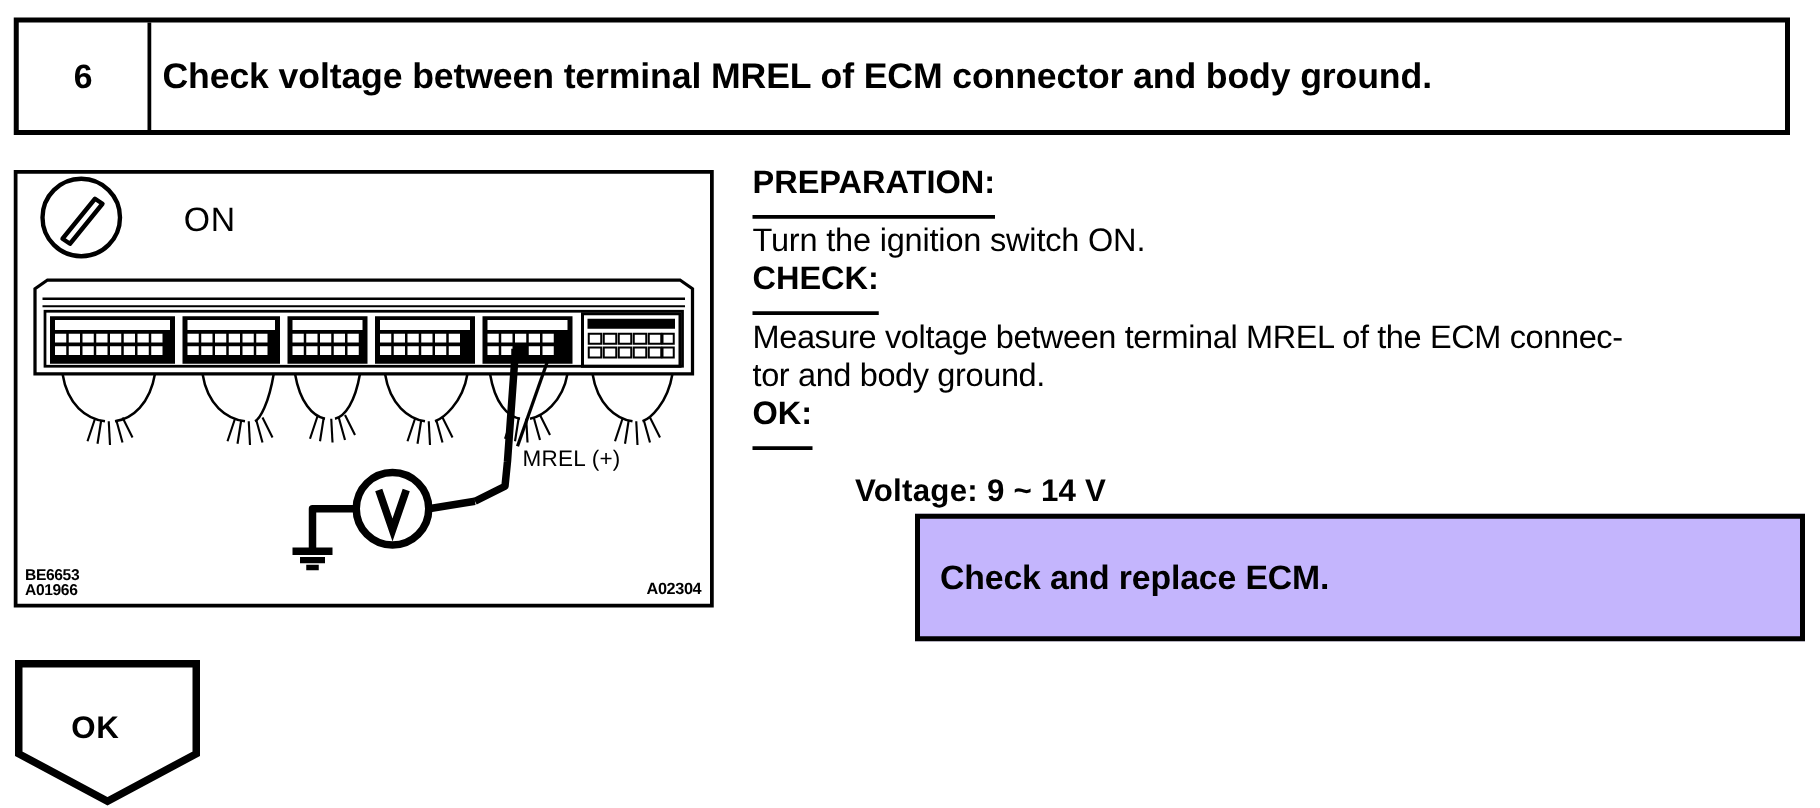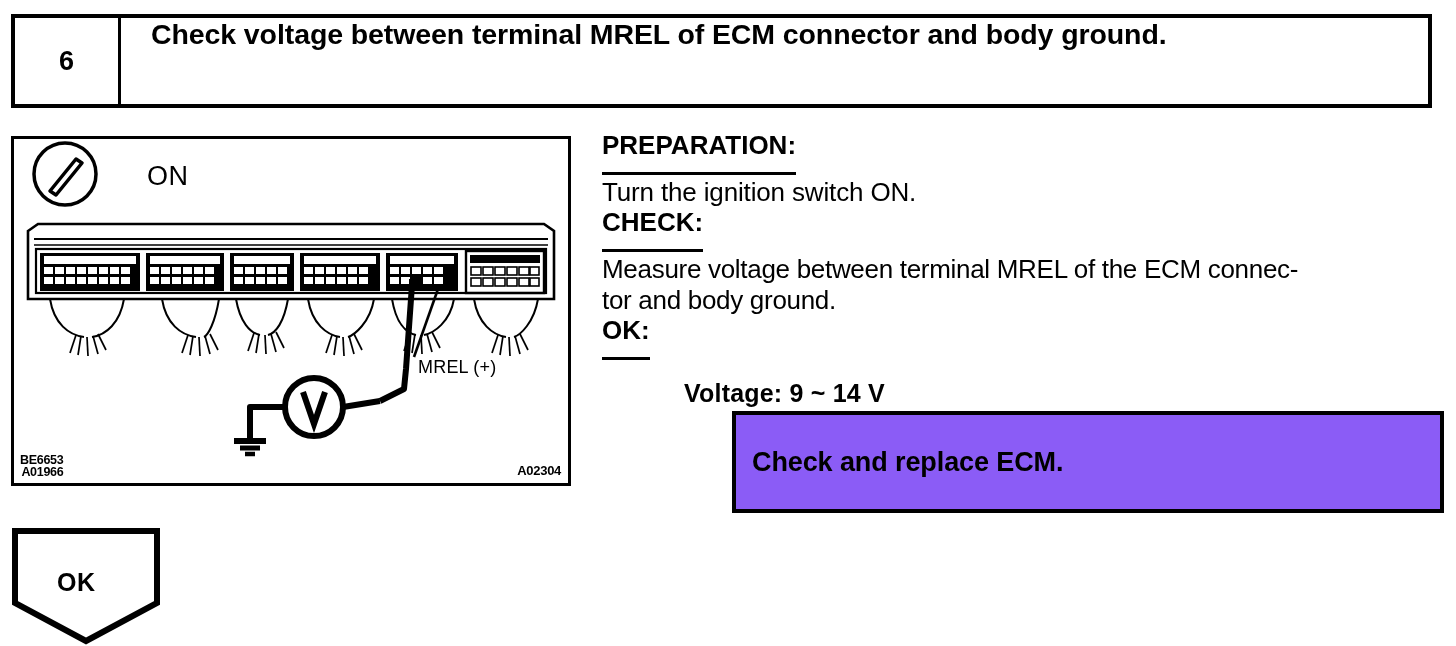--- a/index.html
+++ b/index.html
@@ -34,38 +34,38 @@
     box-sizing: border-box;
     display: flex;
     align-items: center;
     justify-content: center;
     font-size: 27px;
     font-weight: bold;
   }
   #step-title-cell {
     flex: 1;
     display: flex;
-    padding-left: 30px;
+    align-items: center;
+    padding-left: 9px;
     font-size: 28.5px;
     font-weight: bold;
     letter-spacing: -0.1px;
   }
 
   
   #diagram-panel {
     position: absolute;
     left: 11px;
     top: 136px;
     width: 560px;
     height: 350px;
     border: 3px solid #000;
     box-sizing: border-box;
     background: #fff;
     overflow: hidden;
-    text-align: right;
   }
   #diagram-svg {
     position: absolute;
     left: 0; top: 0;
     width: 100%;
     height: 100%;
     display: block;
   }
   .fig-code {
     position: absolute;
@@ -157,21 +157,21 @@
     position: absolute;
     left: 130px;
     top: 0;
     width: 712px;
     height: 102px;
     border: 4px solid #000;
     box-sizing: border-box;
     display: flex;
     align-items: center;
     padding-left: 16px;
-    background: #8b5cf6;
+    background: #c4b5fd;
   }
   #ng-action-text {
     font-size: 27px;
     font-weight: bold;
     letter-spacing: -0.1px;
   }
 
   
   #ok-arrow {
     position: absolute;

